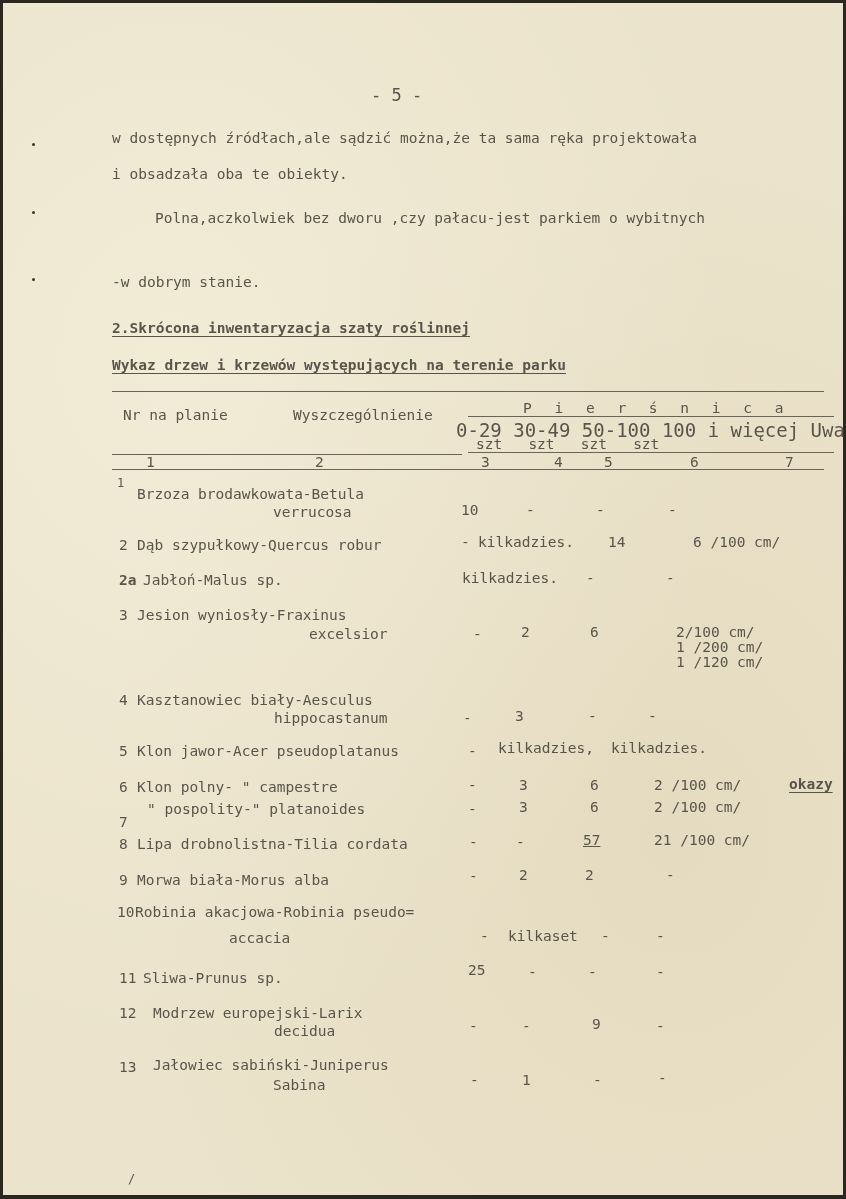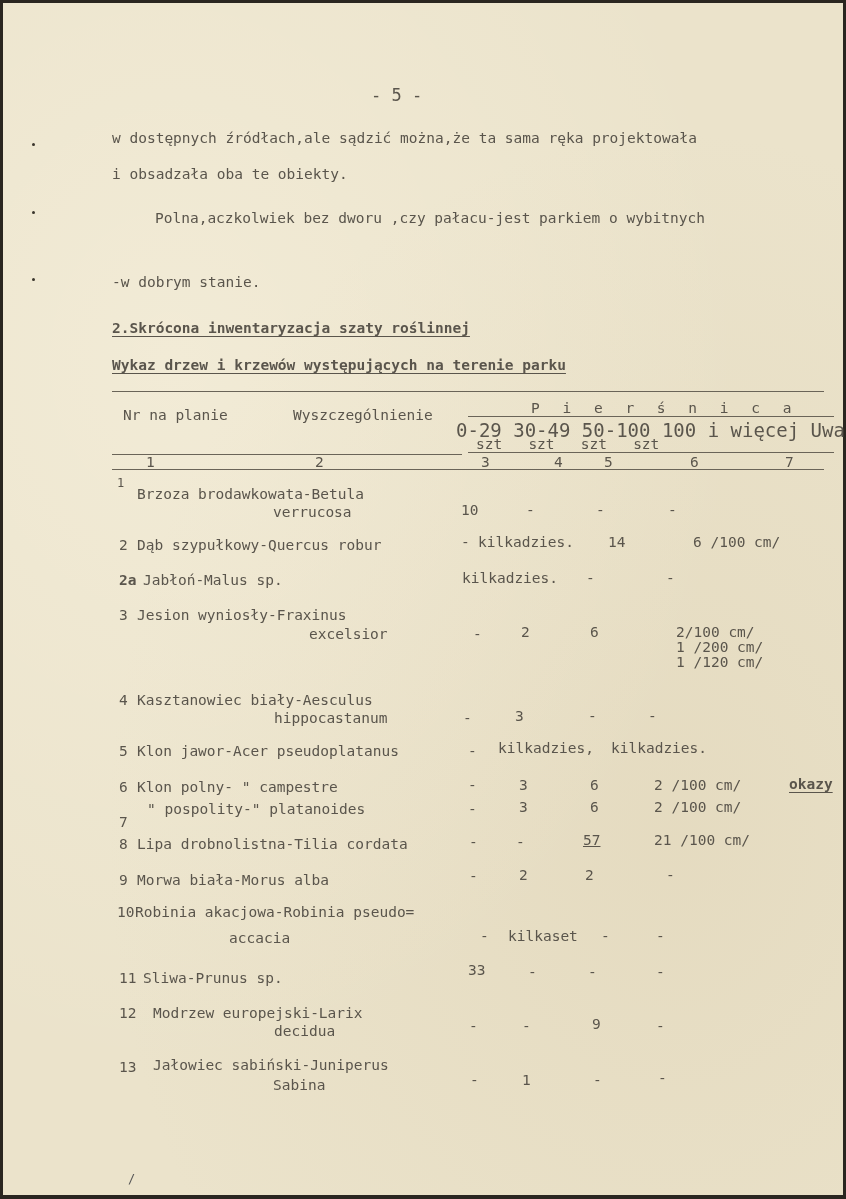--- a/index.html
+++ b/index.html
@@ -14,21 +14,21 @@
         radial-gradient(ellipse at 20% 30%, rgba(255,250,235,0.35), rgba(0,0,0,0) 60%),
         radial-gradient(ellipse at 80% 70%, rgba(210,195,160,0.25), rgba(0,0,0,0) 60%);
       font-family: "DejaVu Sans Mono", "Liberation Mono", monospace;
       color: #5a554c;
       font-size: 14.5px;
     }
     .t { position: absolute; white-space: pre; line-height: 1; }
     .u { text-decoration: underline; text-underline-offset: 3px; font-weight: bold; }
     .hr { position: absolute; height: 1px; background: #6a6458; }
     .mark { position: absolute; width: 3px; height: 3px; background: #3a352c; border-radius: 50%; }
-    .spaced { letter-spacing: 7px; margin-left: 8px; }
+    .spaced { letter-spacing: 7px; }
   </style>
 </head>
 <body>
 
 <div class="page">
 
   <div class="mark" style="left:29px;top:140px;"></div>
   <div class="mark" style="left:29px;top:208px;"></div>
   <div class="mark" style="left:29px;top:275px;"></div>
 
@@ -137,21 +137,21 @@
   <div class="t" style="left:114px;top:902px;">10</div>
   <div class="t" style="left:132px;top:902px;">Robinia akacjowa-Robinia pseudo=</div>
   <div class="t" style="left:226px;top:928px;">accacia</div>
   <div class="t" style="left:477px;top:926px;">-</div>
   <div class="t" style="left:505px;top:926px;">kilkaset</div>
   <div class="t" style="left:598px;top:926px;">-</div>
   <div class="t" style="left:653px;top:926px;">-</div>
 
   <div class="t" style="left:116px;top:968px;">11</div>
   <div class="t" style="left:140px;top:968px;">Sliwa-Prunus sp.</div>
-  <div class="t" style="left:465px;top:960px;">33</div>
+  <div class="t" style="left:465px;top:960px;">25</div>
   <div class="t" style="left:525px;top:962px;">-</div>
   <div class="t" style="left:585px;top:962px;">-</div>
   <div class="t" style="left:653px;top:962px;">-</div>
 
   <div class="t" style="left:116px;top:1003px;">12</div>
   <div class="t" style="left:150px;top:1003px;">Modrzew europejski-Larix</div>
   <div class="t" style="left:271px;top:1021px;">decidua</div>
   <div class="t" style="left:466px;top:1016px;">-</div>
   <div class="t" style="left:519px;top:1016px;">-</div>
   <div class="t" style="left:589px;top:1014px;">9</div>

